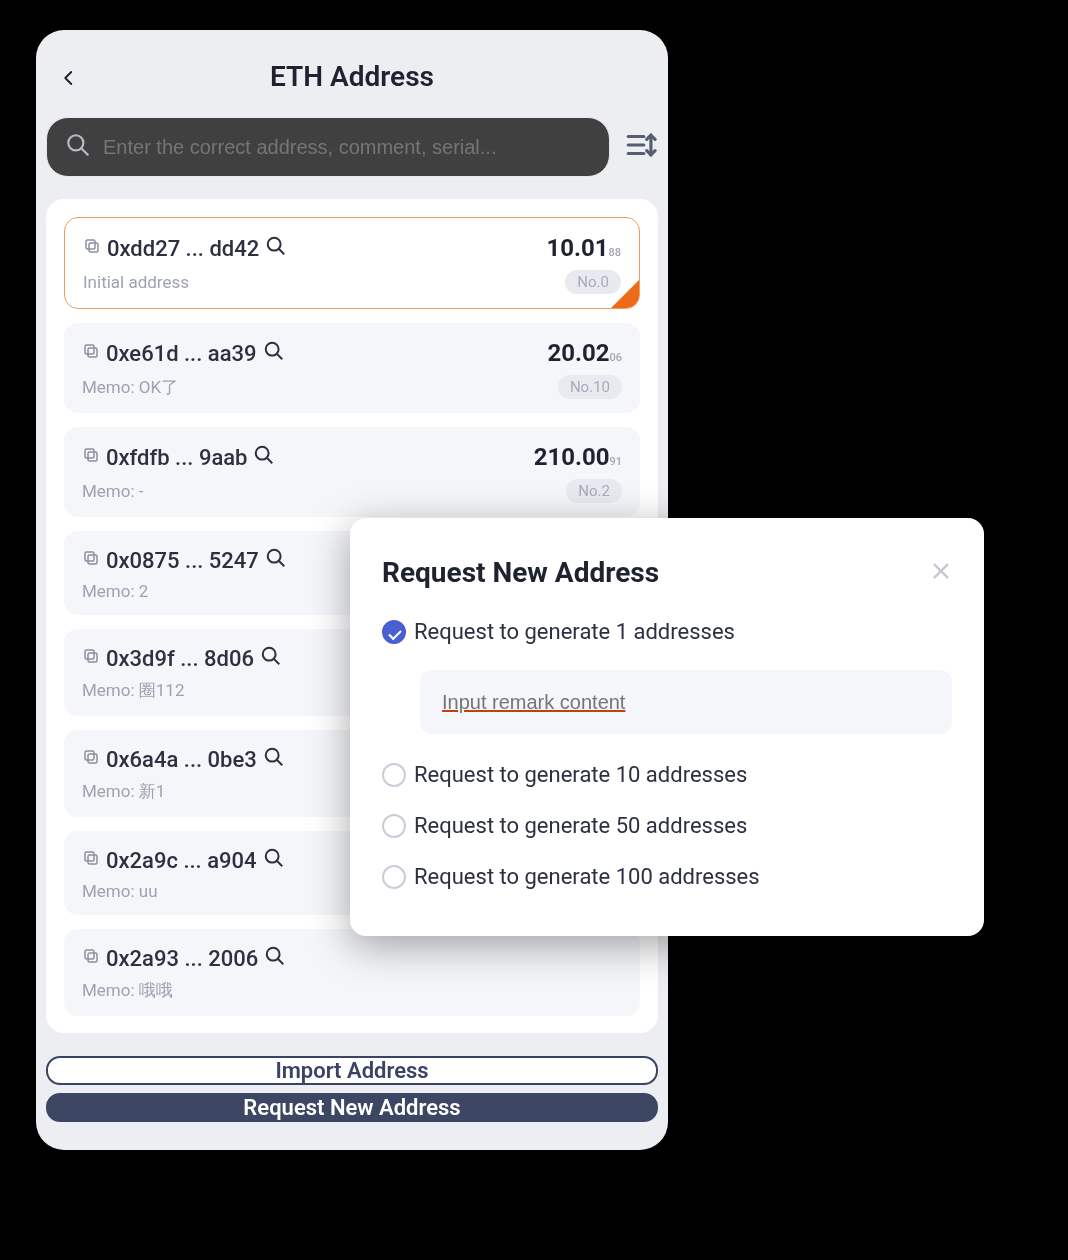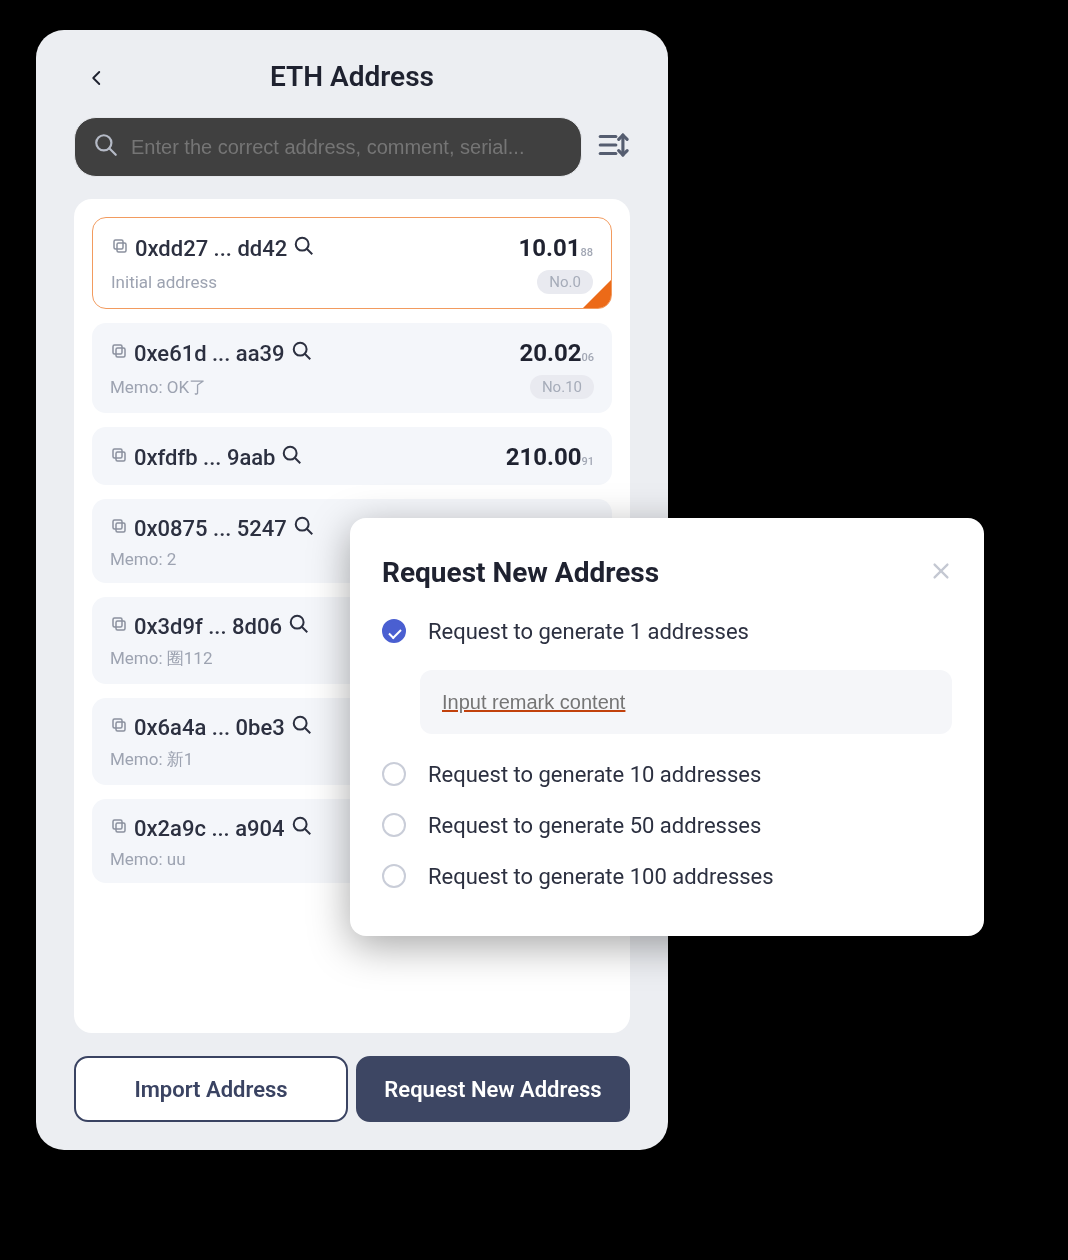--- a/index.html
+++ b/index.html
@@ -12,21 +12,21 @@
   }
   .phone-card {
     position: absolute;
     left: 36px;
     top: 30px;
     width: 632px;
     height: 1120px;
     background: #eceef2;
     border-radius: 28px;
     box-shadow: 0 8px 30px rgba(0,0,0,0.25);
-    padding: 30px 38px 28px;
+    padding: 30px 10px 28px;
     display: flex;
     flex-direction: column;
   }
   .header {
     display: flex;
     align-items: center;
     justify-content: center;
     position: relative;
     margin-bottom: 24px;
   }
@@ -141,20 +141,21 @@
     background: #e9eaf0;
     color: #a6acb9;
     font-size: 15px;
     padding: 3px 12px;
     border-radius: 12px;
   }
   .bottom-buttons {
     display: flex;
     gap: 8px;
     margin-top: 23px;
+    flex-direction: column;
   }
   .btn {
     flex: 1;
     height: 66px;
     border-radius: 14px;
     font-size: 22px;
     font-weight: 600;
     display: flex;
     align-items: center;
     justify-content: center;
@@ -188,22 +189,22 @@
     margin-bottom: 30px;
   }
   .modal-title {
     font-size: 28px;
     font-weight: 700;
     color: #1f2230;
   }
   .close-icon svg { width: 22px; height: 22px; stroke: #c4c8d2; }
   .option {
     display: flex;
-    align-items: flex-start;
-    gap: 22px;
+    align-items: flex-end;
+    gap: 8px;
     margin-bottom: 26px;
     cursor: pointer;
   }
   .option:last-child { margin-bottom: 13px; }
   .radio {
     width: 24px;
     height: 24px;
     border-radius: 50%;
     border: 2px solid #c9cdd8;
     flex-shrink: 0;
@@ -324,20 +325,24 @@
                 <rect x="4" y="4" width="12" height="12" rx="2"></rect>
               </svg></span>
             <span class="addr-text">0xfdfb ... 9aab</span>
             <span class="zoom-icon"><svg viewBox="0 0 24 24" fill="none">
                 <circle cx="10" cy="10" r="7"></circle>
                 <line x1="15" y1="15" x2="21" y2="21"></line>
               </svg></span>
           </div>
           <div class="balance">210.00<span class="balance-sub">91</span></div>
         </div>
+        <div class="addr-bottom">
+          <span class="memo">Memo: -</span>
+          <span class="badge">No.2</span>
+        </div>
       </div>
       <div class="addr-item">
         <div class="addr-top">
           <div class="addr-left">
             <span class="copy-icon"><svg viewBox="0 0 24 24" fill="none" stroke-width="2">
                 <rect x="8" y="8" width="12" height="12" rx="2"></rect>
                 <rect x="4" y="4" width="12" height="12" rx="2"></rect>
               </svg></span>
             <span class="addr-text">0x0875 ... 5247</span>
             <span class="zoom-icon"><svg viewBox="0 0 24 24" fill="none">
@@ -395,20 +400,38 @@
               </svg></span>
             <span class="addr-text">0x2a9c ... a904</span>
             <span class="zoom-icon"><svg viewBox="0 0 24 24" fill="none">
                 <circle cx="10" cy="10" r="7"></circle>
                 <line x1="15" y1="15" x2="21" y2="21"></line>
               </svg></span>
           </div>
         </div>
         <div class="addr-bottom">
           <span class="memo">Memo: uu</span>
+        </div>
+      </div>
+      <div class="addr-item">
+        <div class="addr-top">
+          <div class="addr-left">
+            <span class="copy-icon"><svg viewBox="0 0 24 24" fill="none" stroke-width="2">
+                <rect x="8" y="8" width="12" height="12" rx="2"></rect>
+                <rect x="4" y="4" width="12" height="12" rx="2"></rect>
+              </svg></span>
+            <span class="addr-text">0x2a93 ... 2006</span>
+            <span class="zoom-icon"><svg viewBox="0 0 24 24" fill="none">
+                <circle cx="10" cy="10" r="7"></circle>
+                <line x1="15" y1="15" x2="21" y2="21"></line>
+              </svg></span>
+          </div>
+        </div>
+        <div class="addr-bottom">
+          <span class="memo">Memo: 哦哦</span>
         </div>
       </div>
     </div>
 
   <div class="bottom-buttons">
     <div class="btn btn-outline">Import Address</div>
     <div class="btn btn-solid">Request New Address</div>
   </div>
 </div>
 

